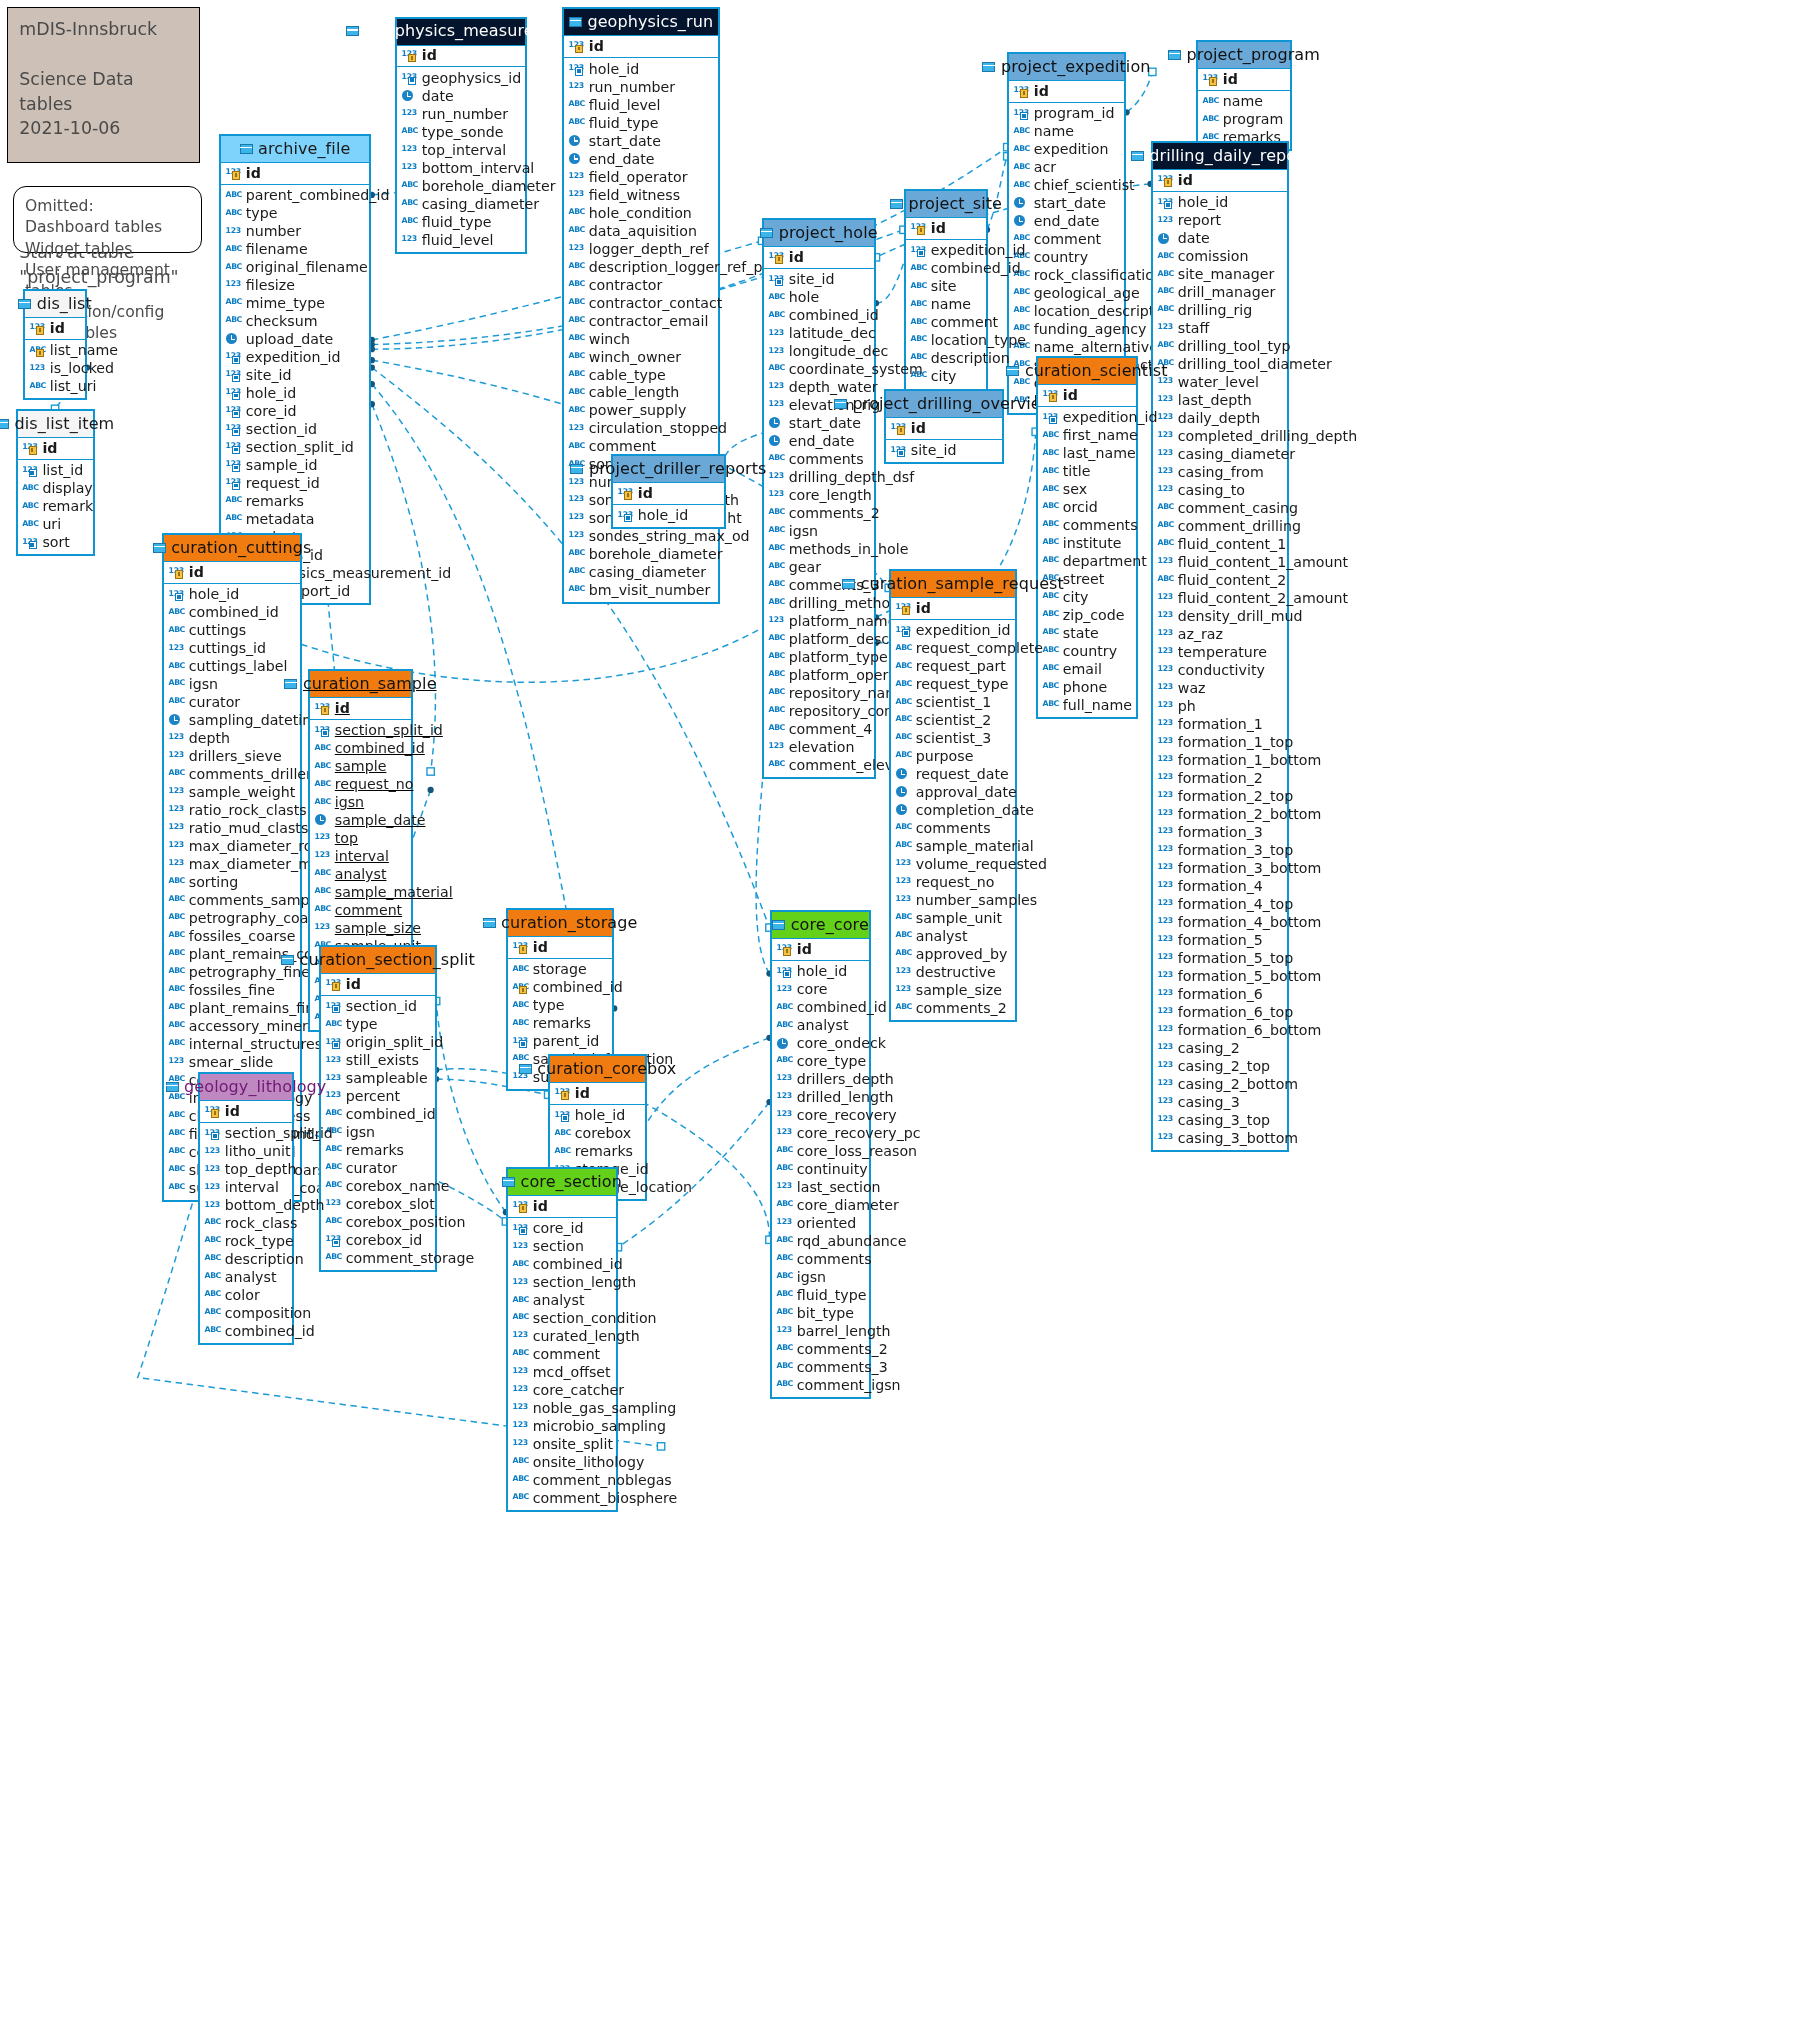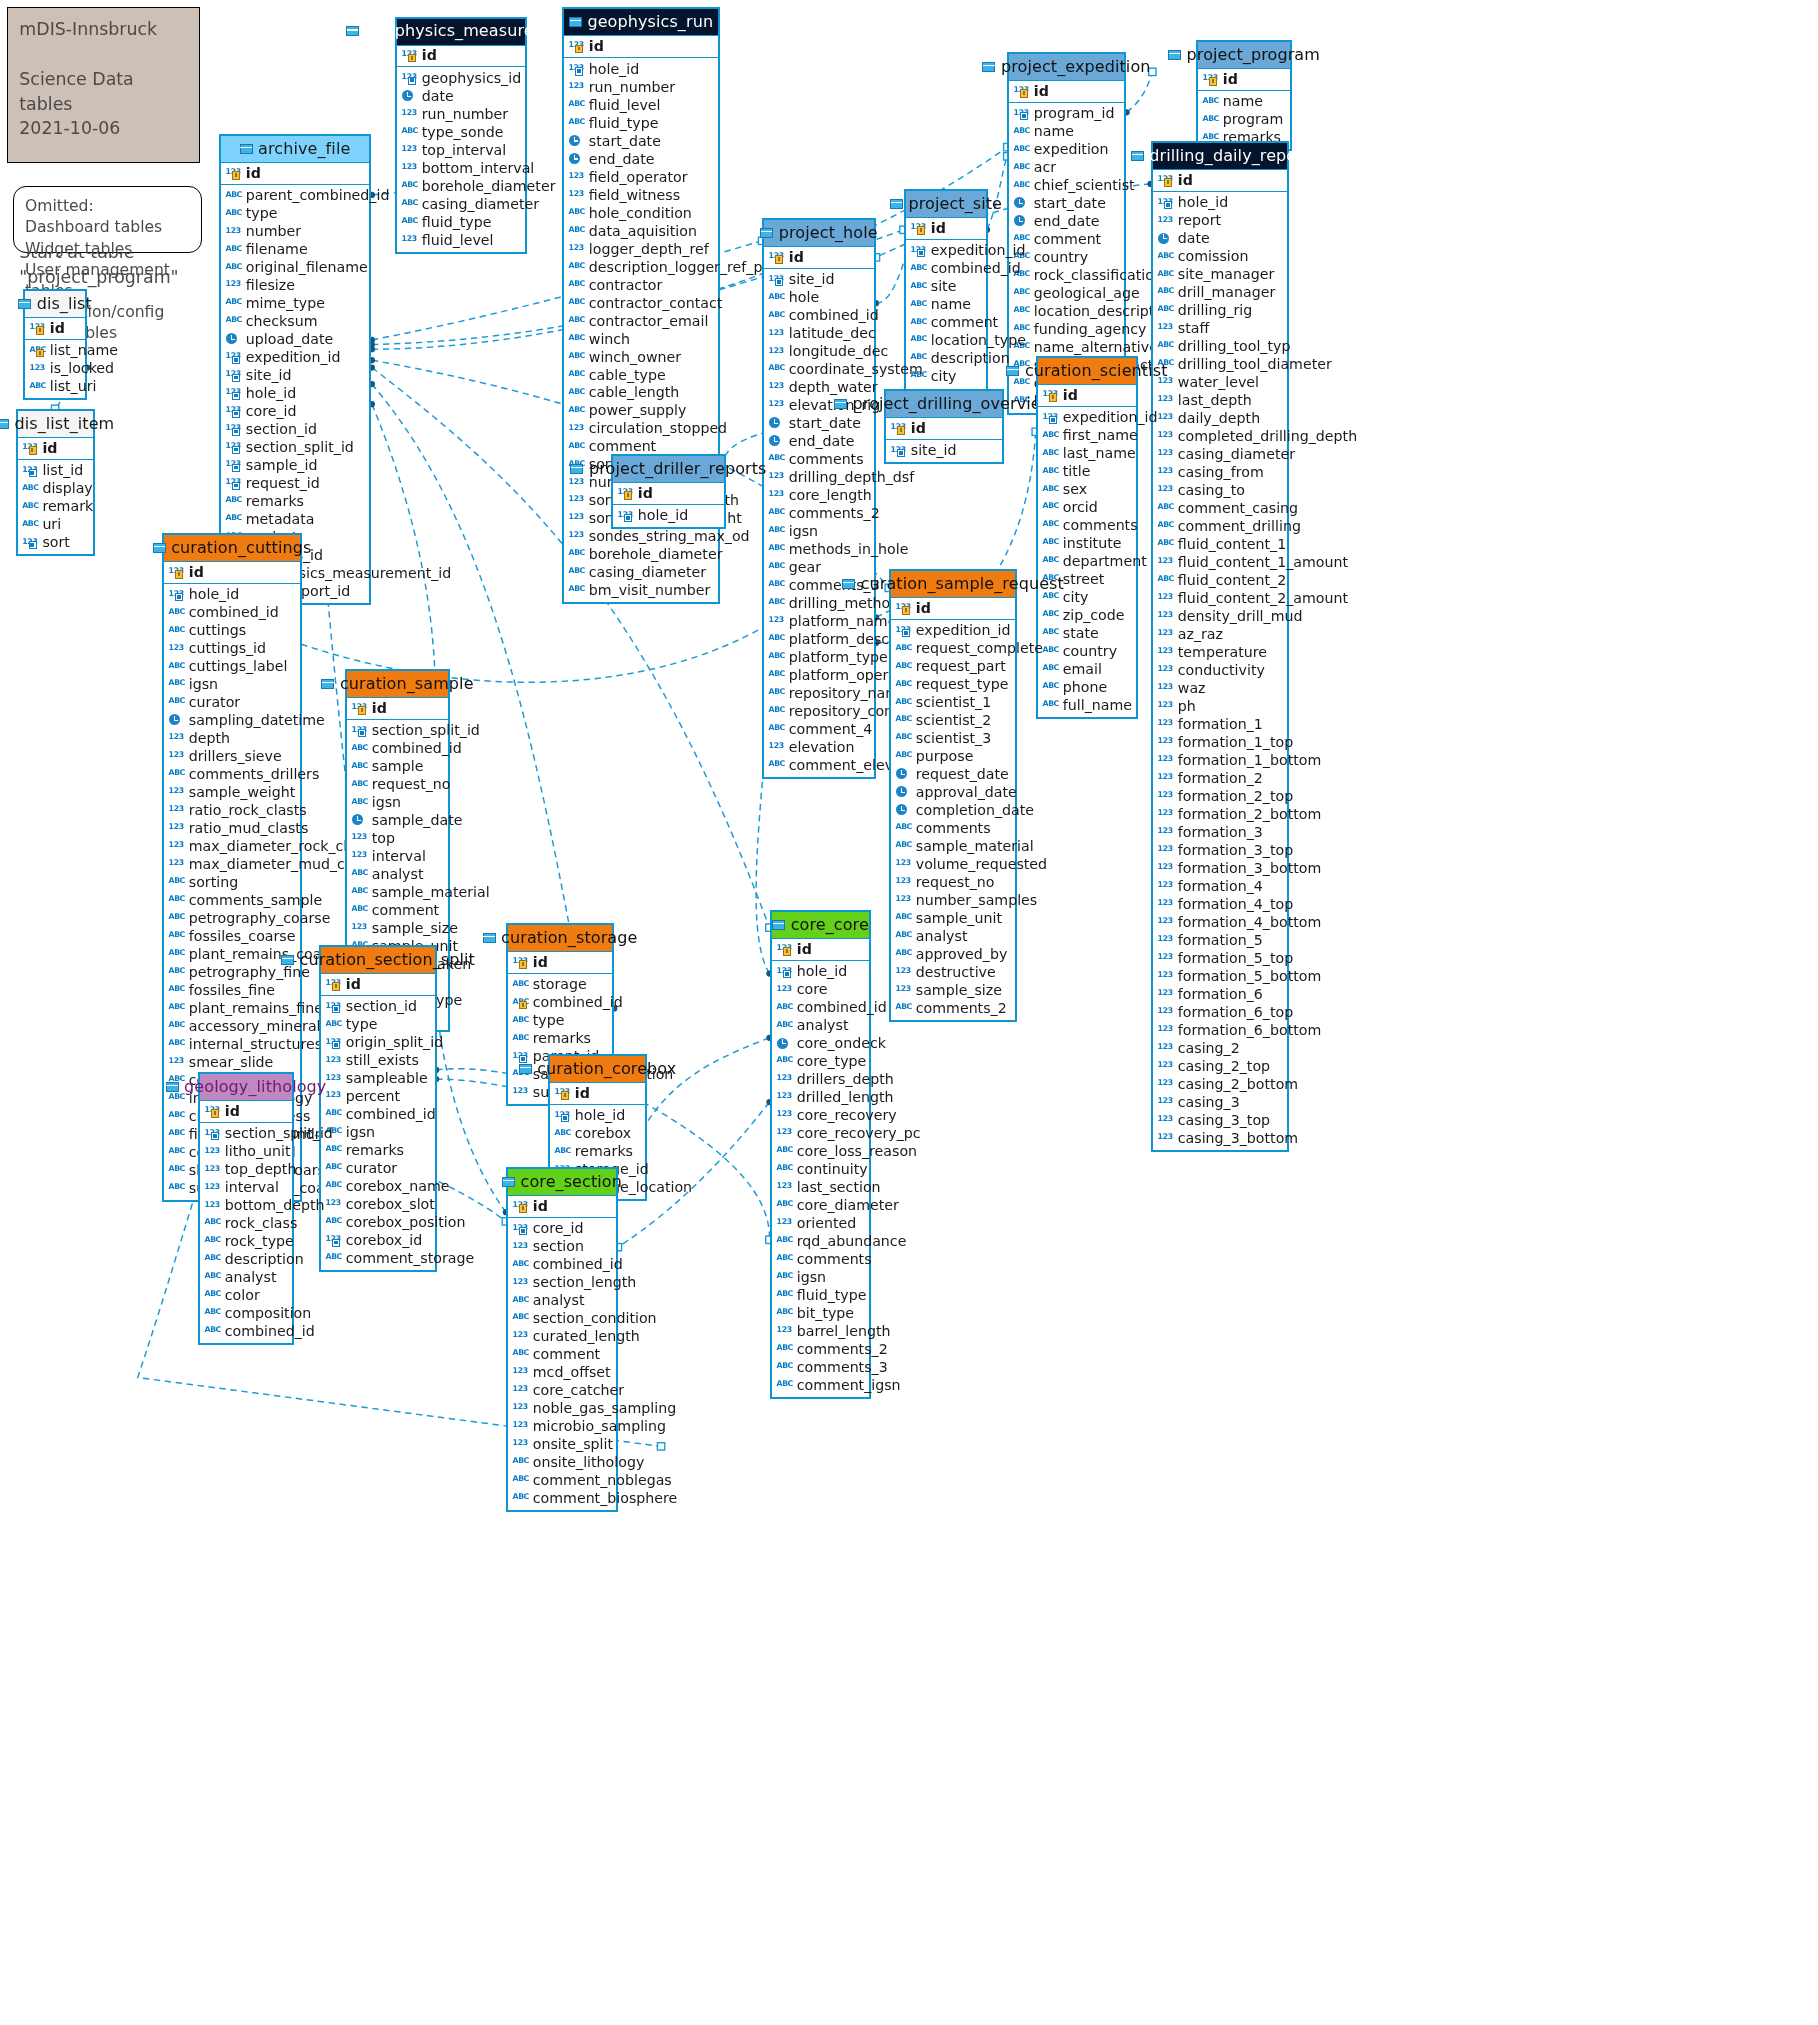--- a/index.html
+++ b/index.html
@@ -1993,21 +1993,21 @@
             <span>shape_clasts_coarse</span>
           </div>
           <div class="fld">
             <span class="ic abc">
               <i>ABC</i>
             </span>
             <span>surfacetexture_coarse</span>
           </div>
         </div>
       </div>
-      <div class="tbl" style="left: 345px; top: 669px; width: 105px;">
+      <div class="tbl" style="left: 308px; top: 669px; width: 105px; text-decoration: underline;">
         <div class="hdr h-orange">
           <span class="ticon"></span>
           <span>curation_sample</span>
         </div>
         <div class="pk">
           <div class="fld key">
             <span class="ic key">
               <i>123</i>
               <u></u>
             </span>
@@ -2223,21 +2223,21 @@
             <span>corebox_id</span>
           </div>
           <div class="fld">
             <span class="ic abc">
               <i>ABC</i>
             </span>
             <span>comment_storage</span>
           </div>
         </div>
       </div>
-      <div class="tbl" style="left: 506px; top: 908px; width: 108px; margin-top: 15px;">
+      <div class="tbl" style="left: 506px; top: 908px; width: 108px;">
         <div class="hdr h-orange">
           <span class="ticon"></span>
           <span>curation_storage</span>
         </div>
         <div class="pk">
           <div class="fld key">
             <span class="ic key">
               <i>123</i>
               <u></u>
             </span>

